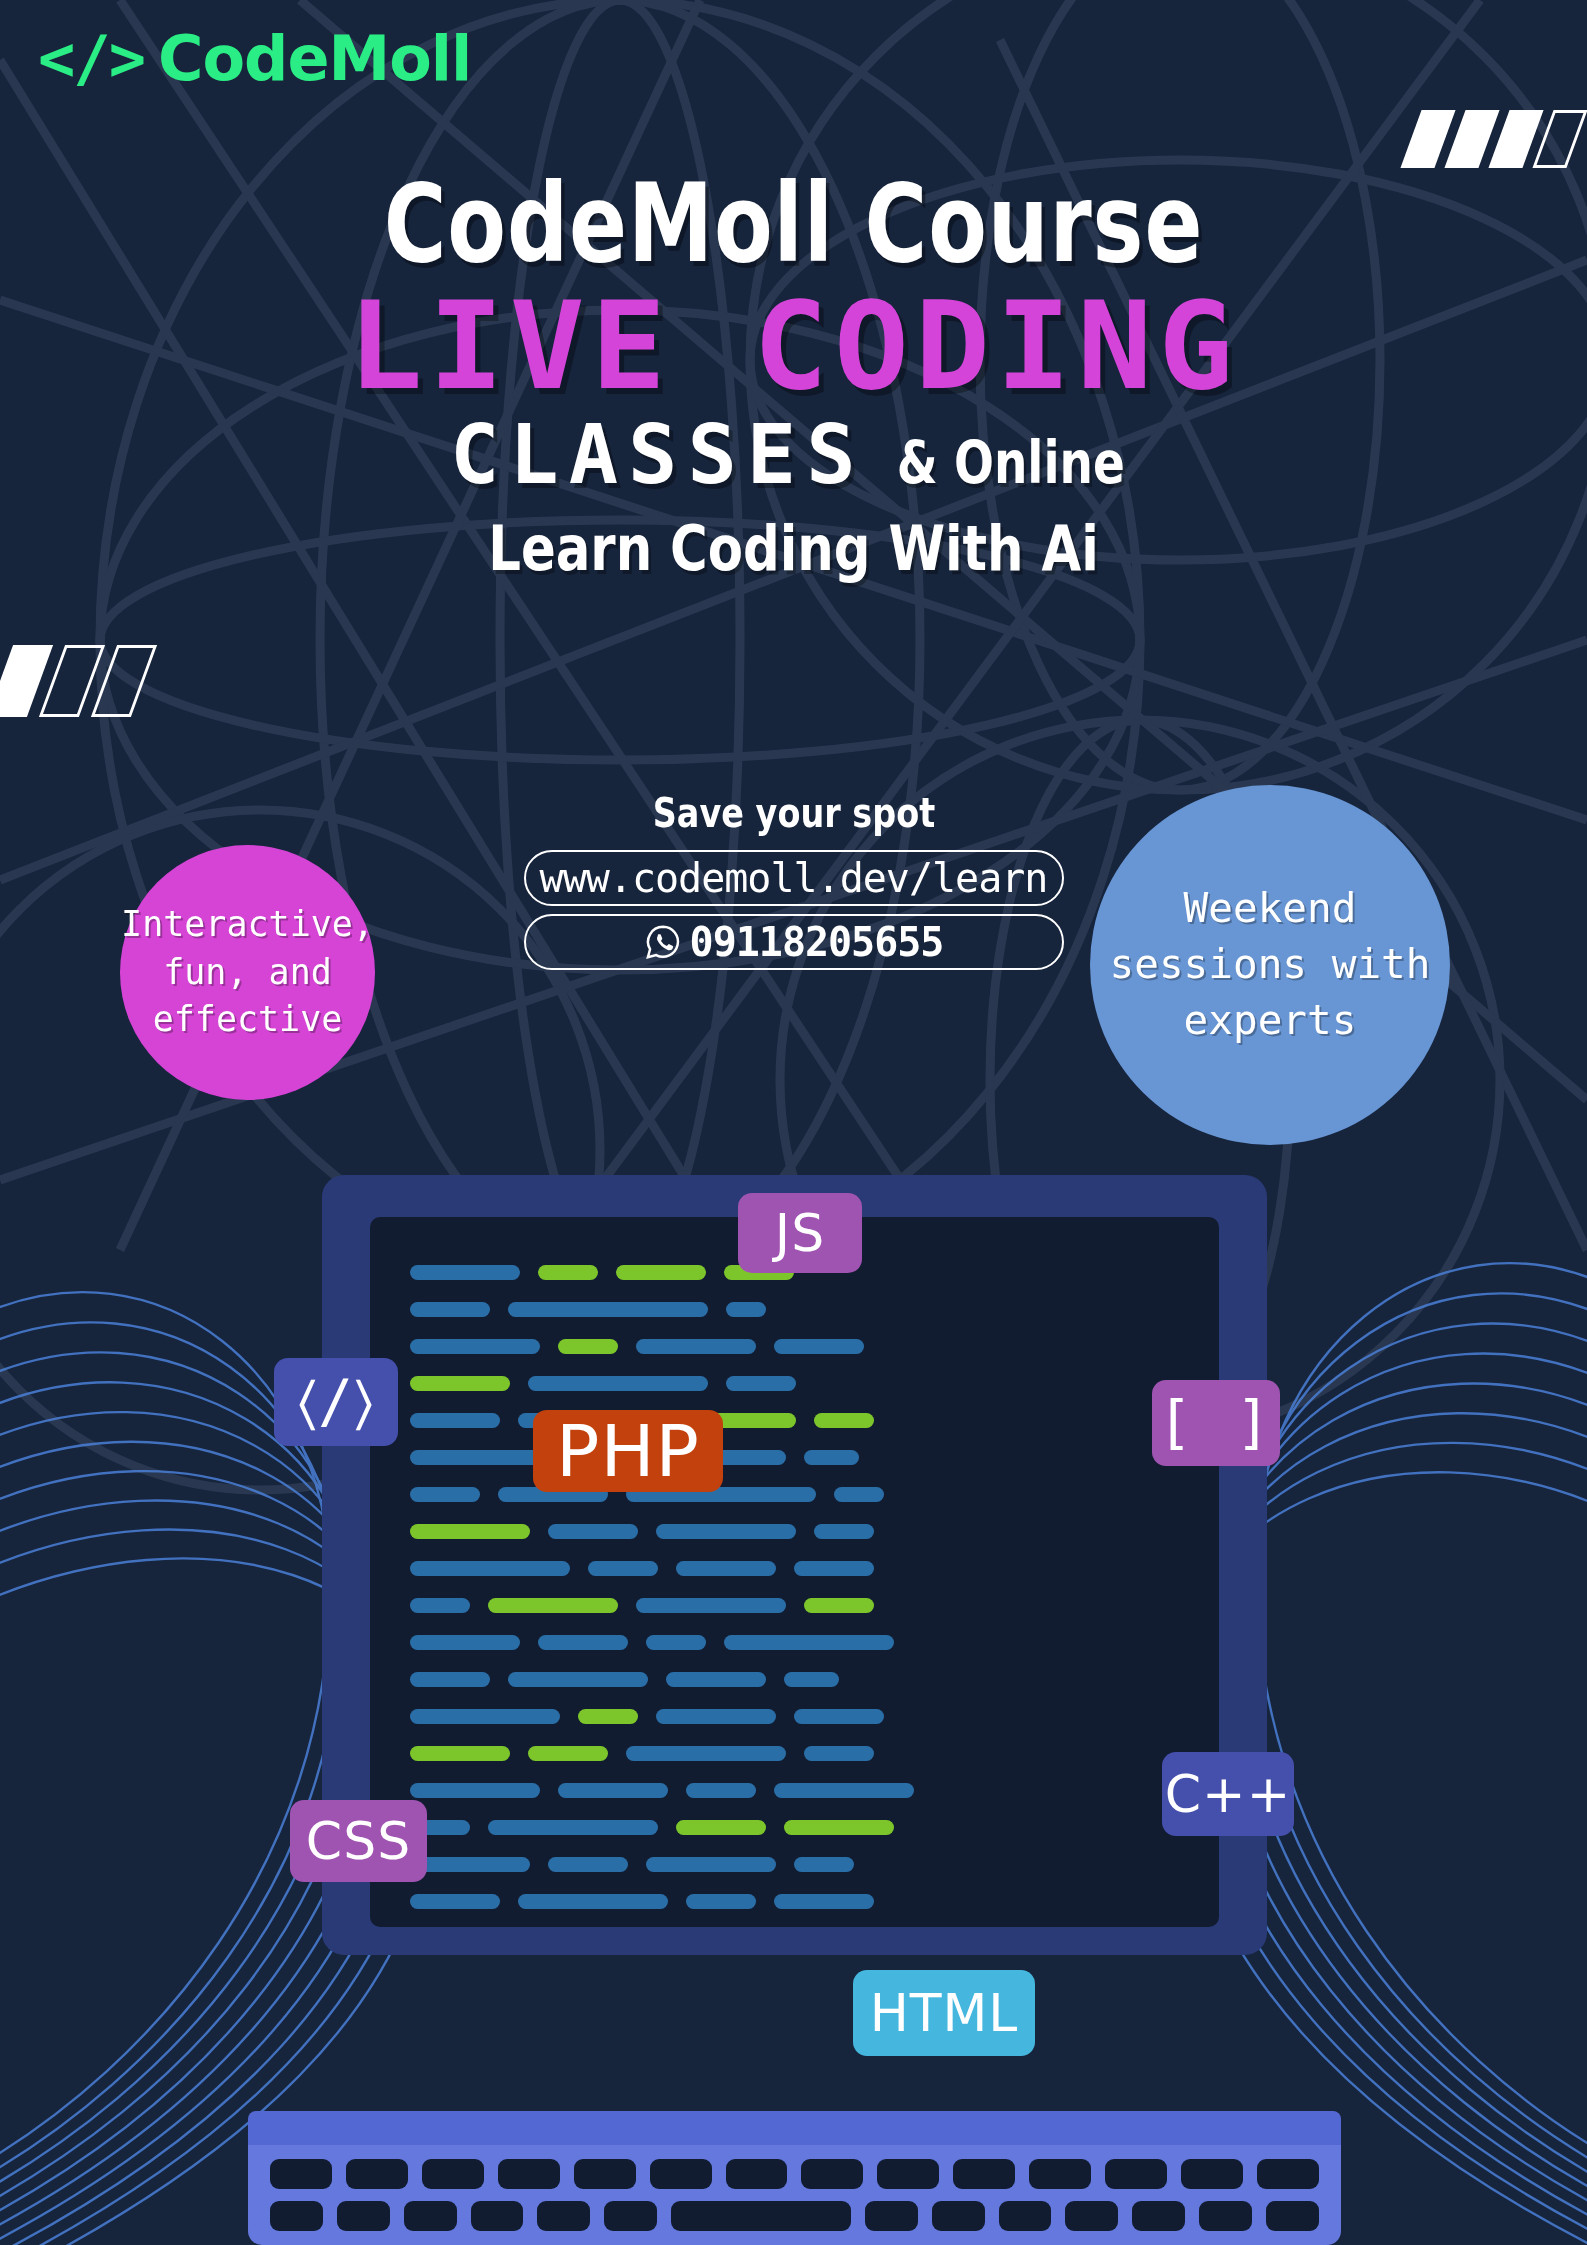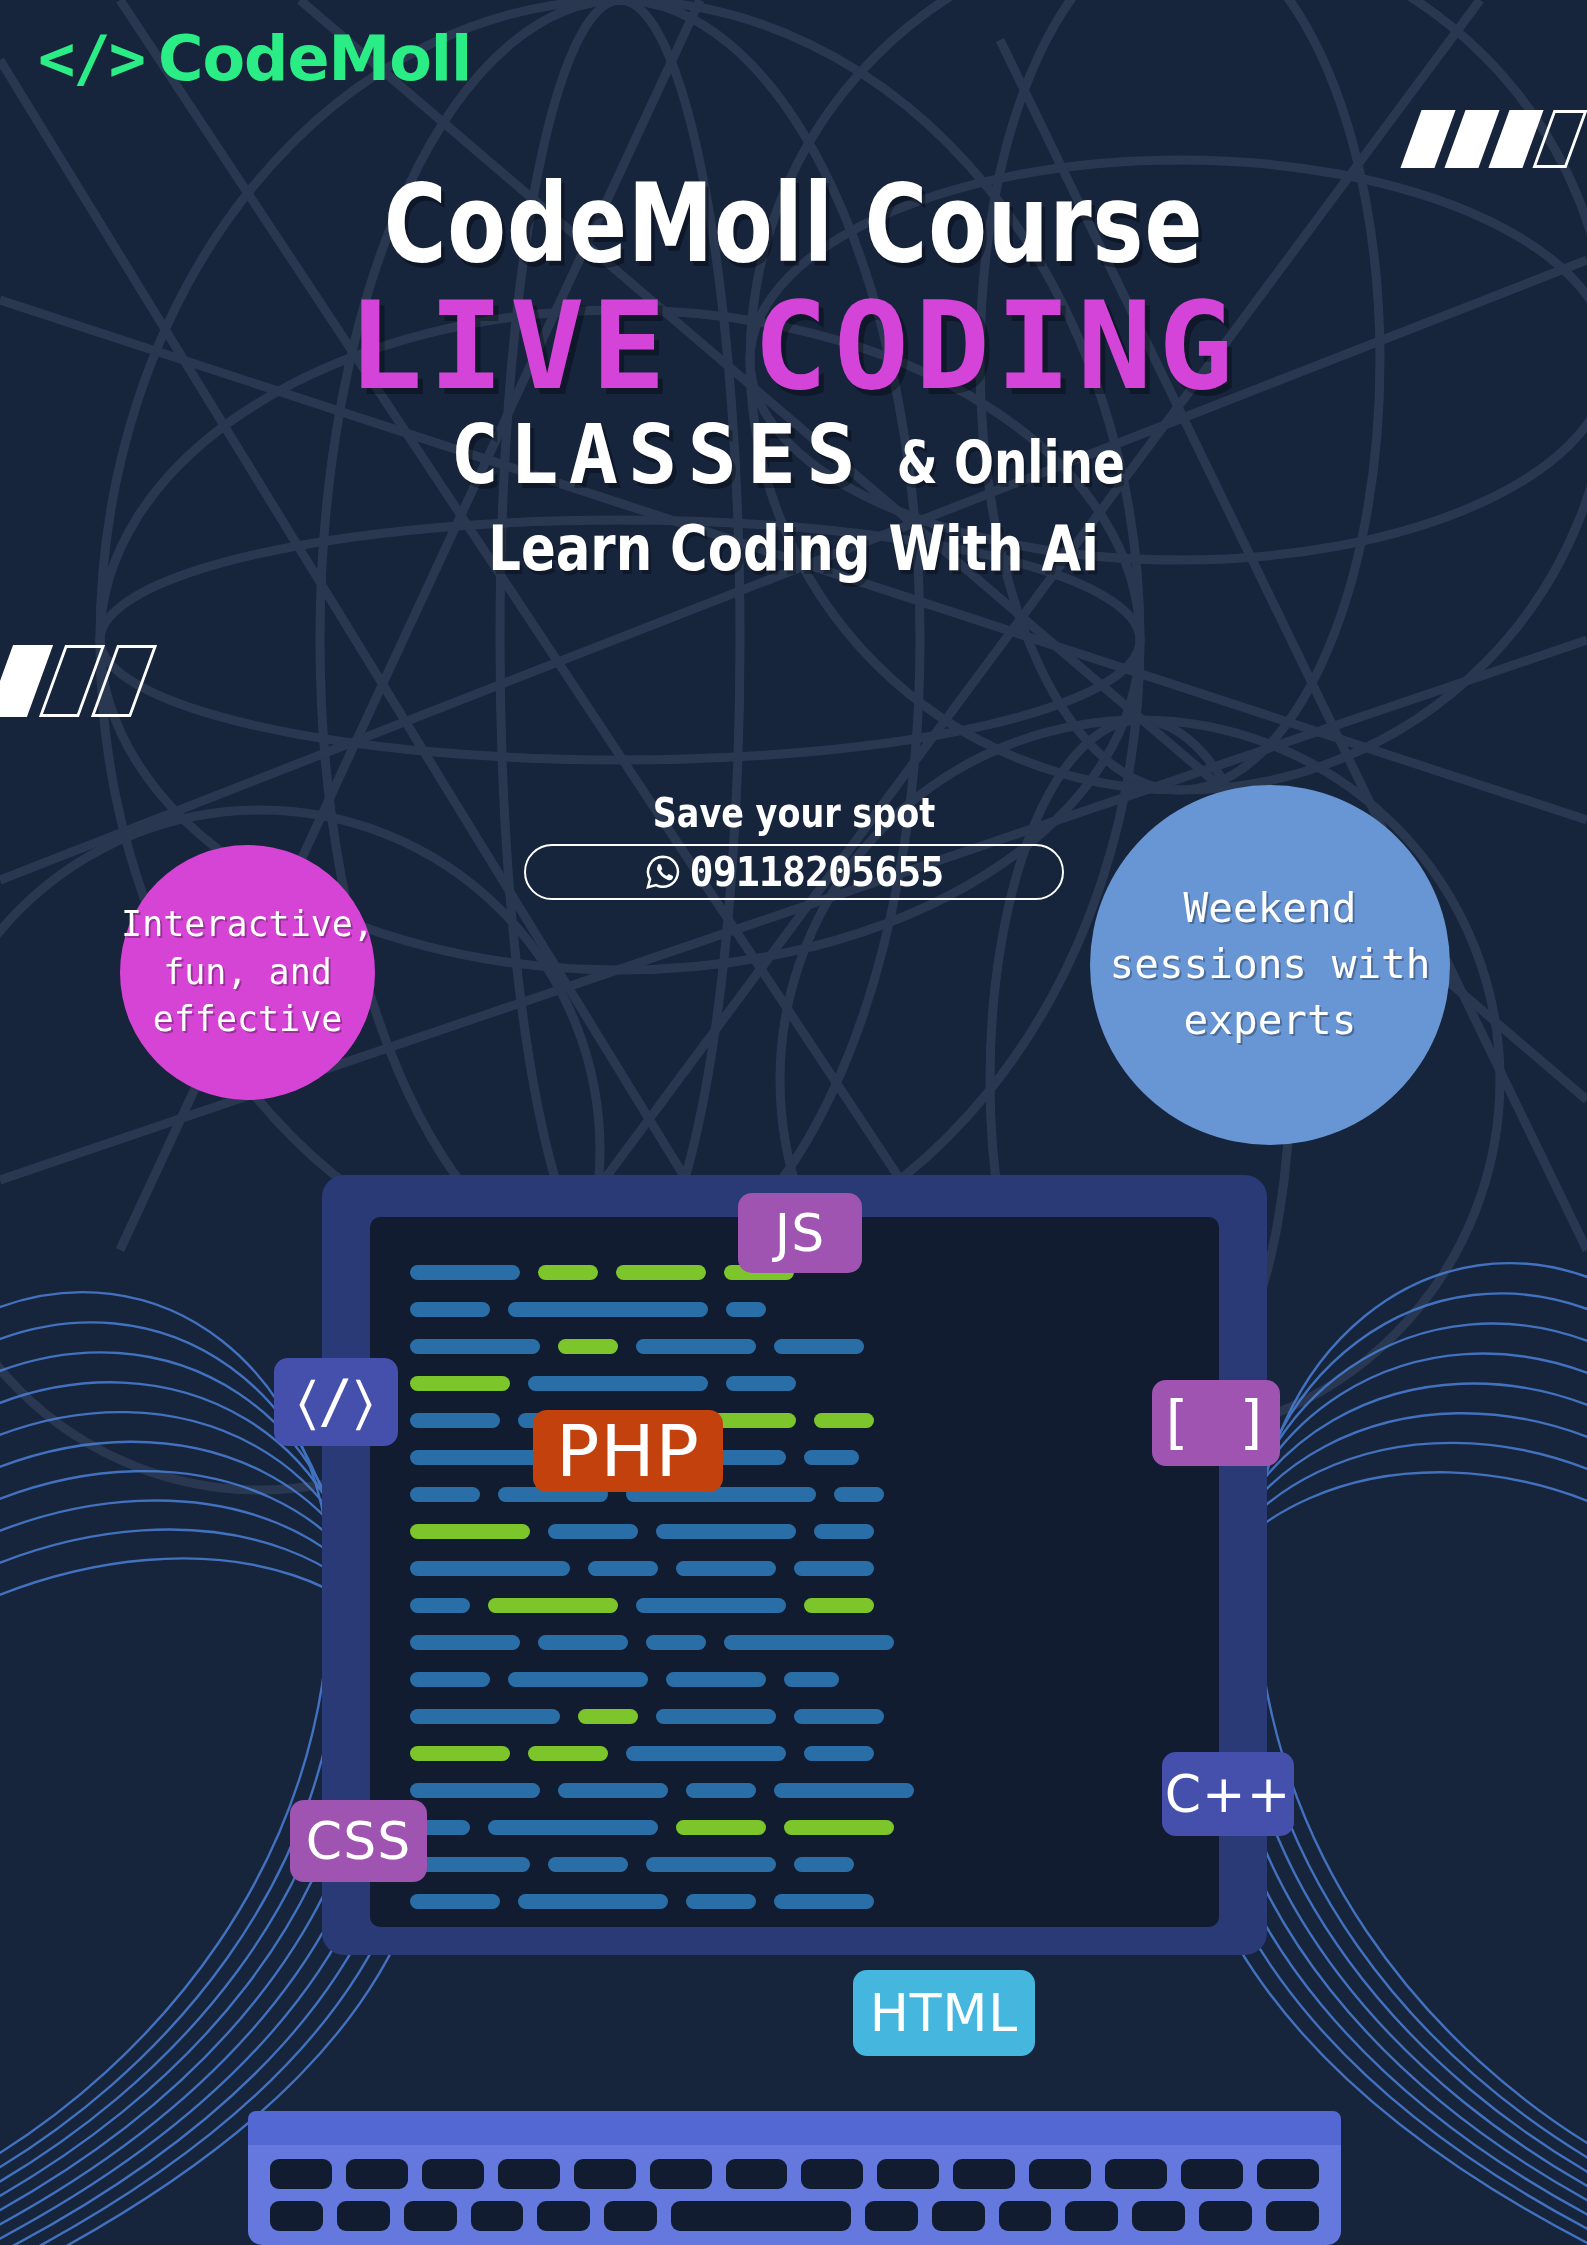--- a/index.html
+++ b/index.html
@@ -202,20 +202,23 @@
     <div class="h-live">LIVE CODING</div>
     <div class="h-classrow">
       <span class="h-classes">CLASSES</span>
       <span class="h-online">&amp; Online</span>
     </div>
     <div class="h-learn">Learn Coding With Ai</div>
   </div>
 
   <div class="contact">
     <div class="contact-title">Save your spot</div>
+    <div class="pill">
+      <span>www.codemoll.dev/learn</span>
+    </div>
     <div class="pill second">
       <svg class="wa-icon" viewBox="0 0 32 32">
         <path d="M16 3.2a12.6 12.6 0 0 0-10.9 18.9L3.3 28.8l6.9-1.8A12.6 12.6 0 1 0 16 3.2z" fill="none" stroke="#ffffff" stroke-width="2.1"></path>
         <path d="M11.6 10.2c.3-.7.6-.7.9-.7h.8c.3 0 .6 0 .9.7l1.1 2.7c.1.3.1.5-.1.8l-.6.8c-.2.2-.3.4-.1.8a9.3 9.3 0 0 0 4.3 3.8c.4.2.6.1.8-.1l.9-1c.2-.3.5-.3.8-.2l2.6 1.3c.3.2.5.3.5.5v.9c0 .7-.6 1.7-1.2 2-.7.4-1.8.6-3.1.2a15.7 15.7 0 0 1-8.8-8.1c-.5-1.2-.4-2.6.3-3.6z" fill="#ffffff"></path>
       </svg>
       <span>09118205655</span>
     </div>
   </div>
 
   <div class="circle circle-blue">

